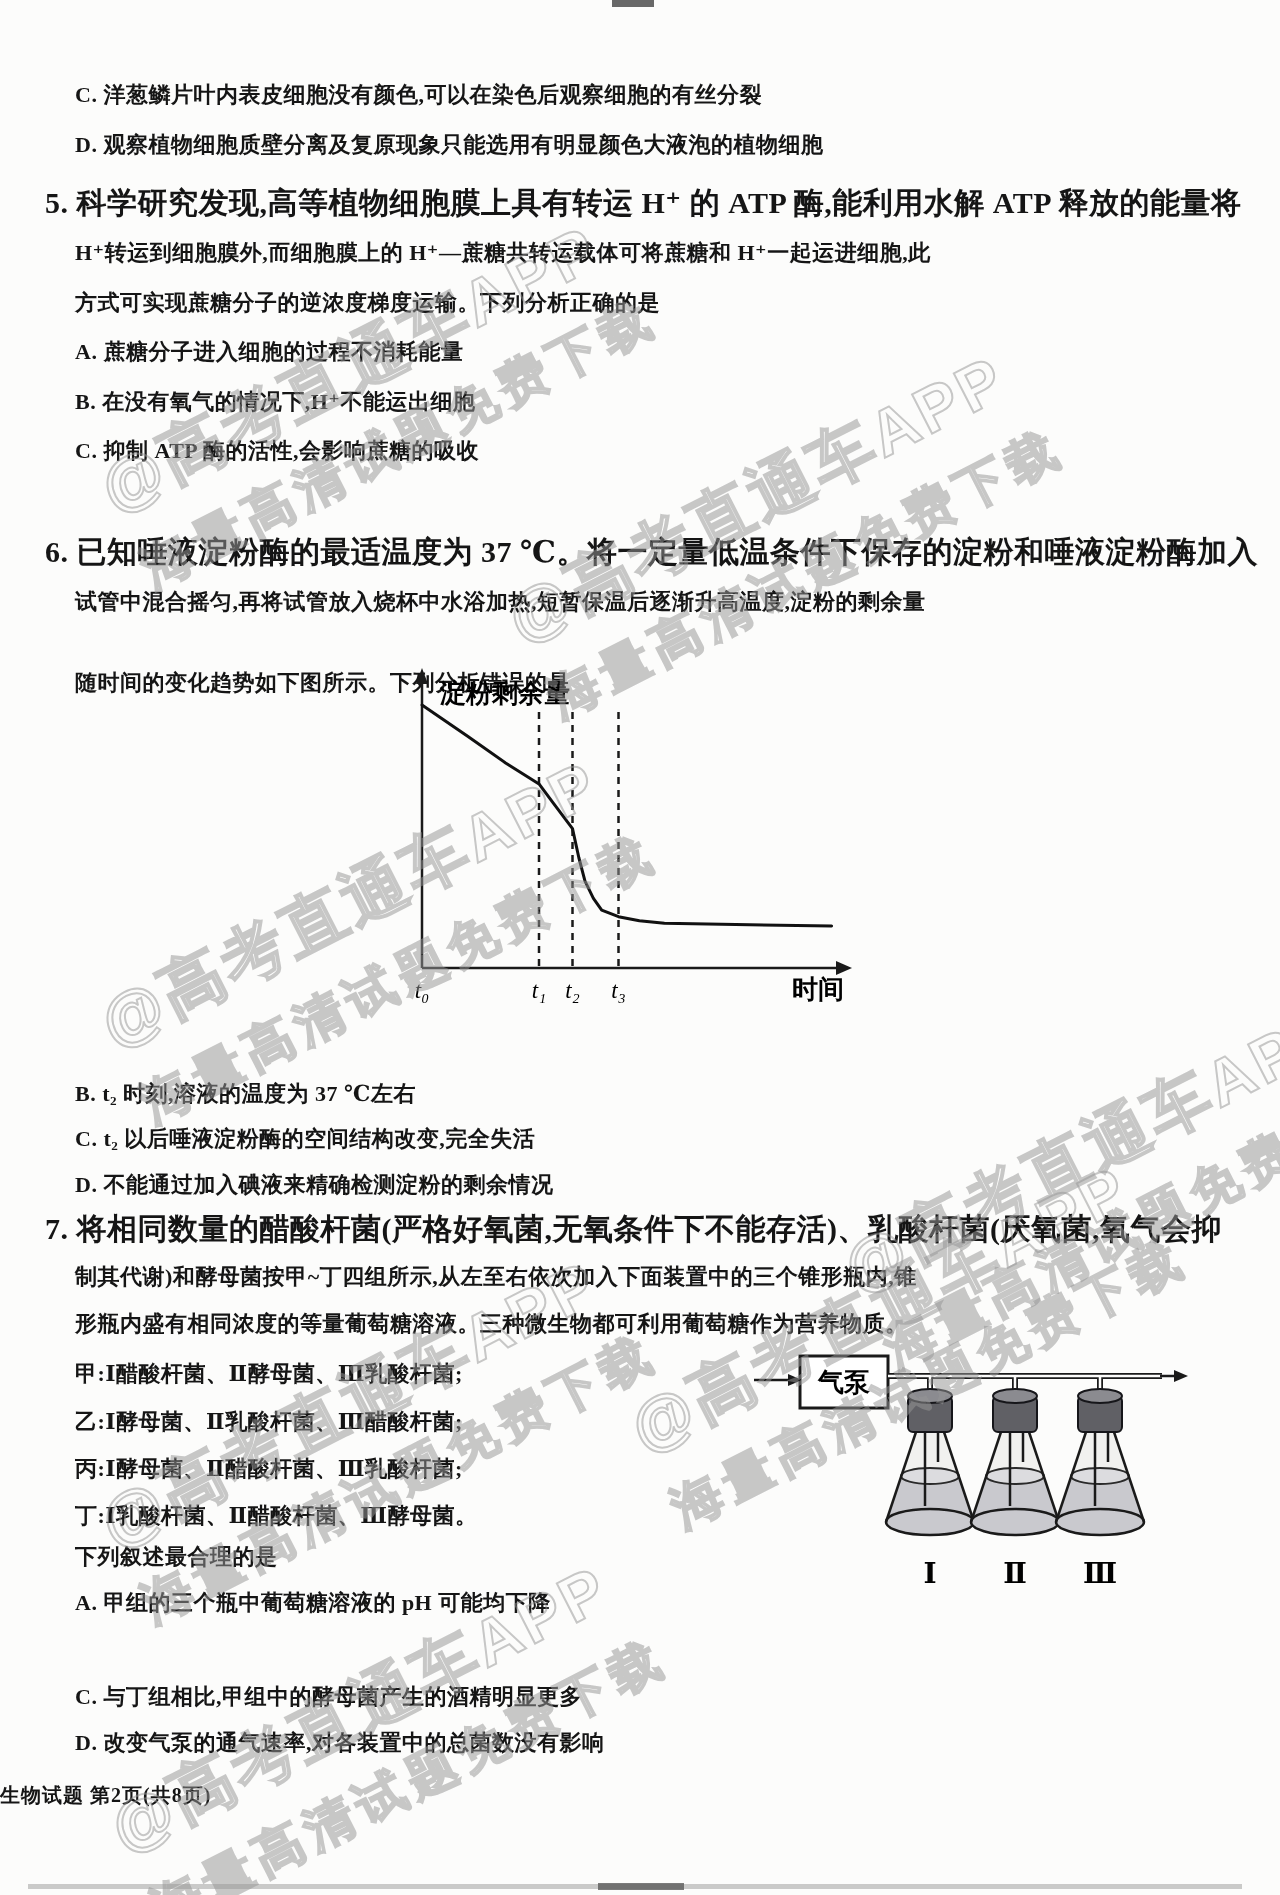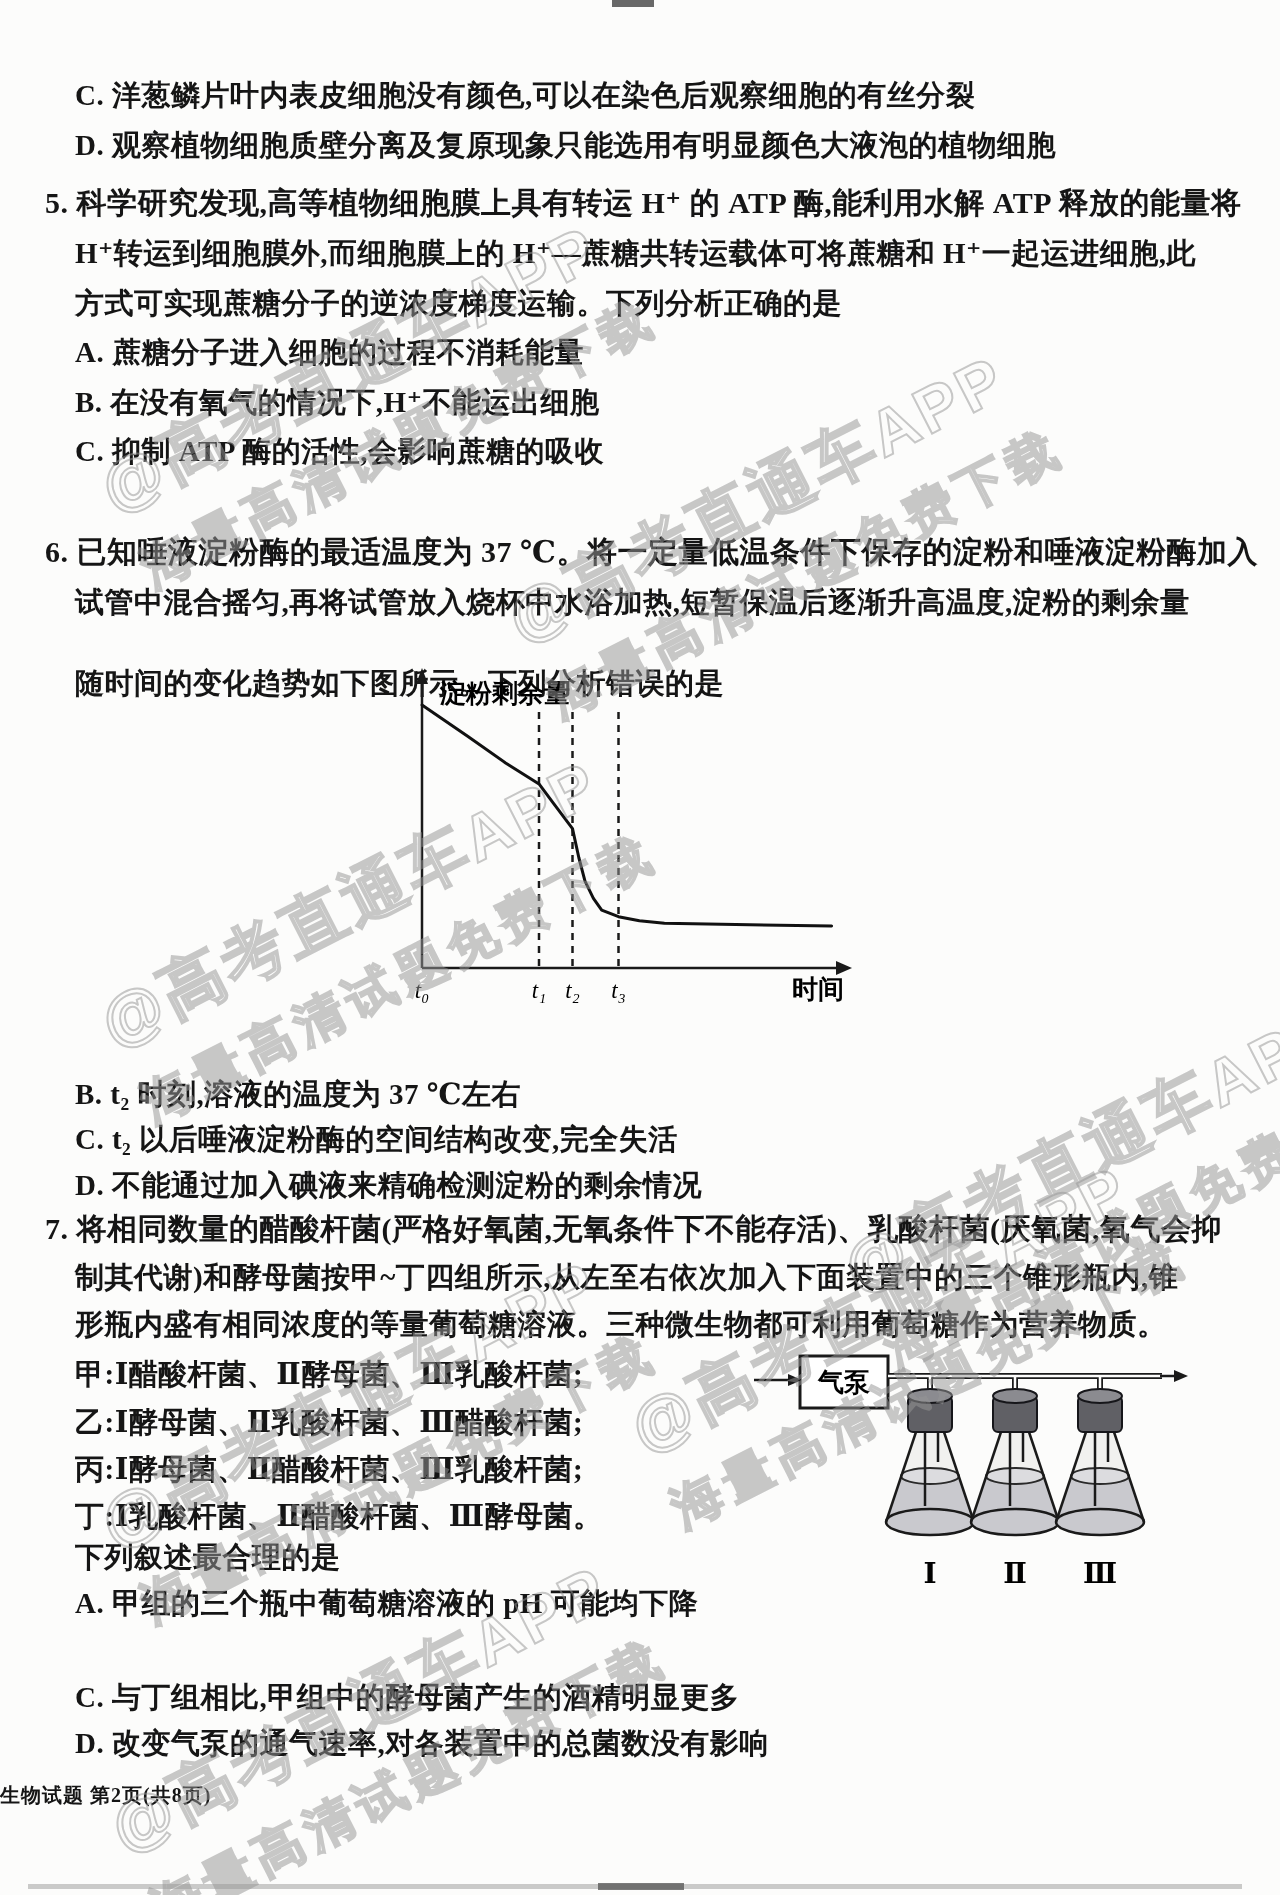--- a/index.html
+++ b/index.html
@@ -3,21 +3,21 @@
 <meta charset="utf-8">
 <style>
   html,body{margin:0;padding:0;background:#e9e9e9;}
   .page{
     position:relative;width:1280px;height:1895px;margin:0 auto;
     background:#fcfcfb;overflow:hidden;
     font-family:"Liberation Serif","DejaVu Serif",serif;color:#151515;
   }
   .line{
     position:absolute;white-space:nowrap;
-    font-size:29px;font-weight:600;letter-spacing:.5px;line-height:34px;z-index:1;
+    font-size:22px;font-weight:600;letter-spacing:.5px;line-height:34px;z-index:1;
   }
   .qnum{font-size:30px;}
   .figure{position:absolute;z-index:1;}
   .wm{
     position:absolute;z-index:5;pointer-events:none;white-space:nowrap;
     transform:rotate(-27deg);transform-origin:0 0;
     font-family:"Liberation Sans","DejaVu Sans",sans-serif;font-weight:bold;
     color:transparent;-webkit-text-stroke:2px rgba(150,150,150,.52);
   }
   .wm .l1{font-size:64px;letter-spacing:4px;}

